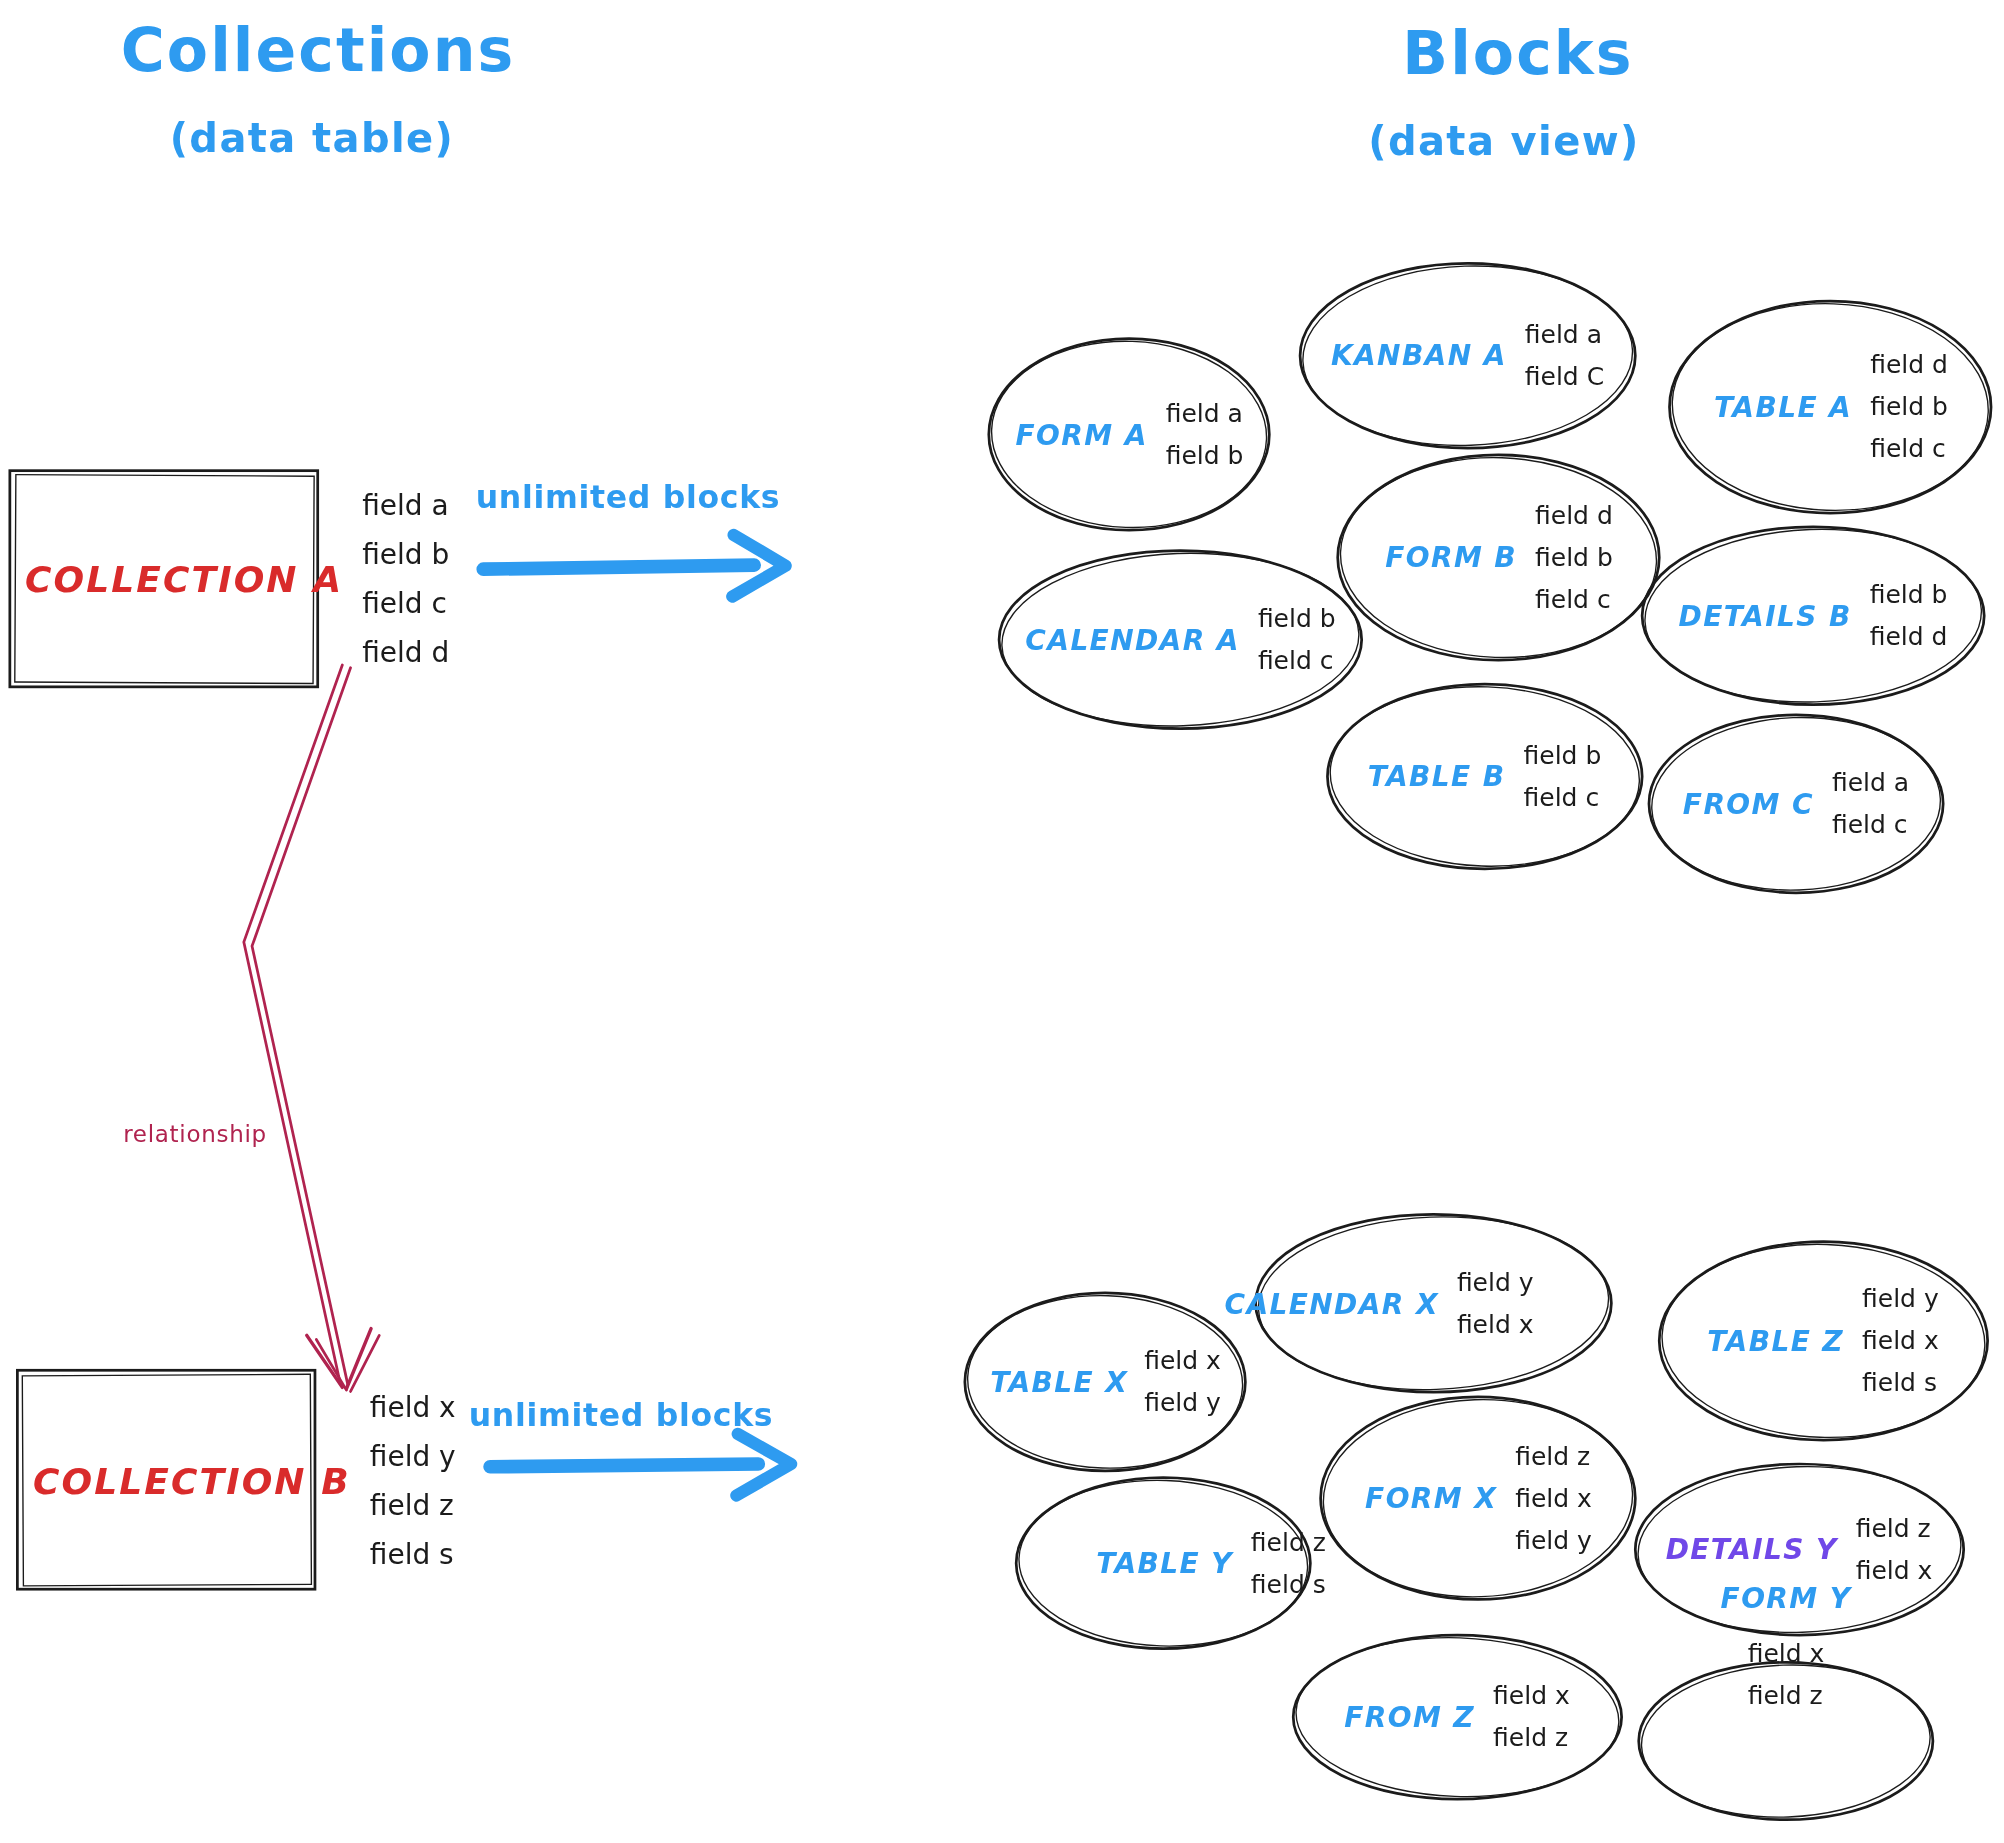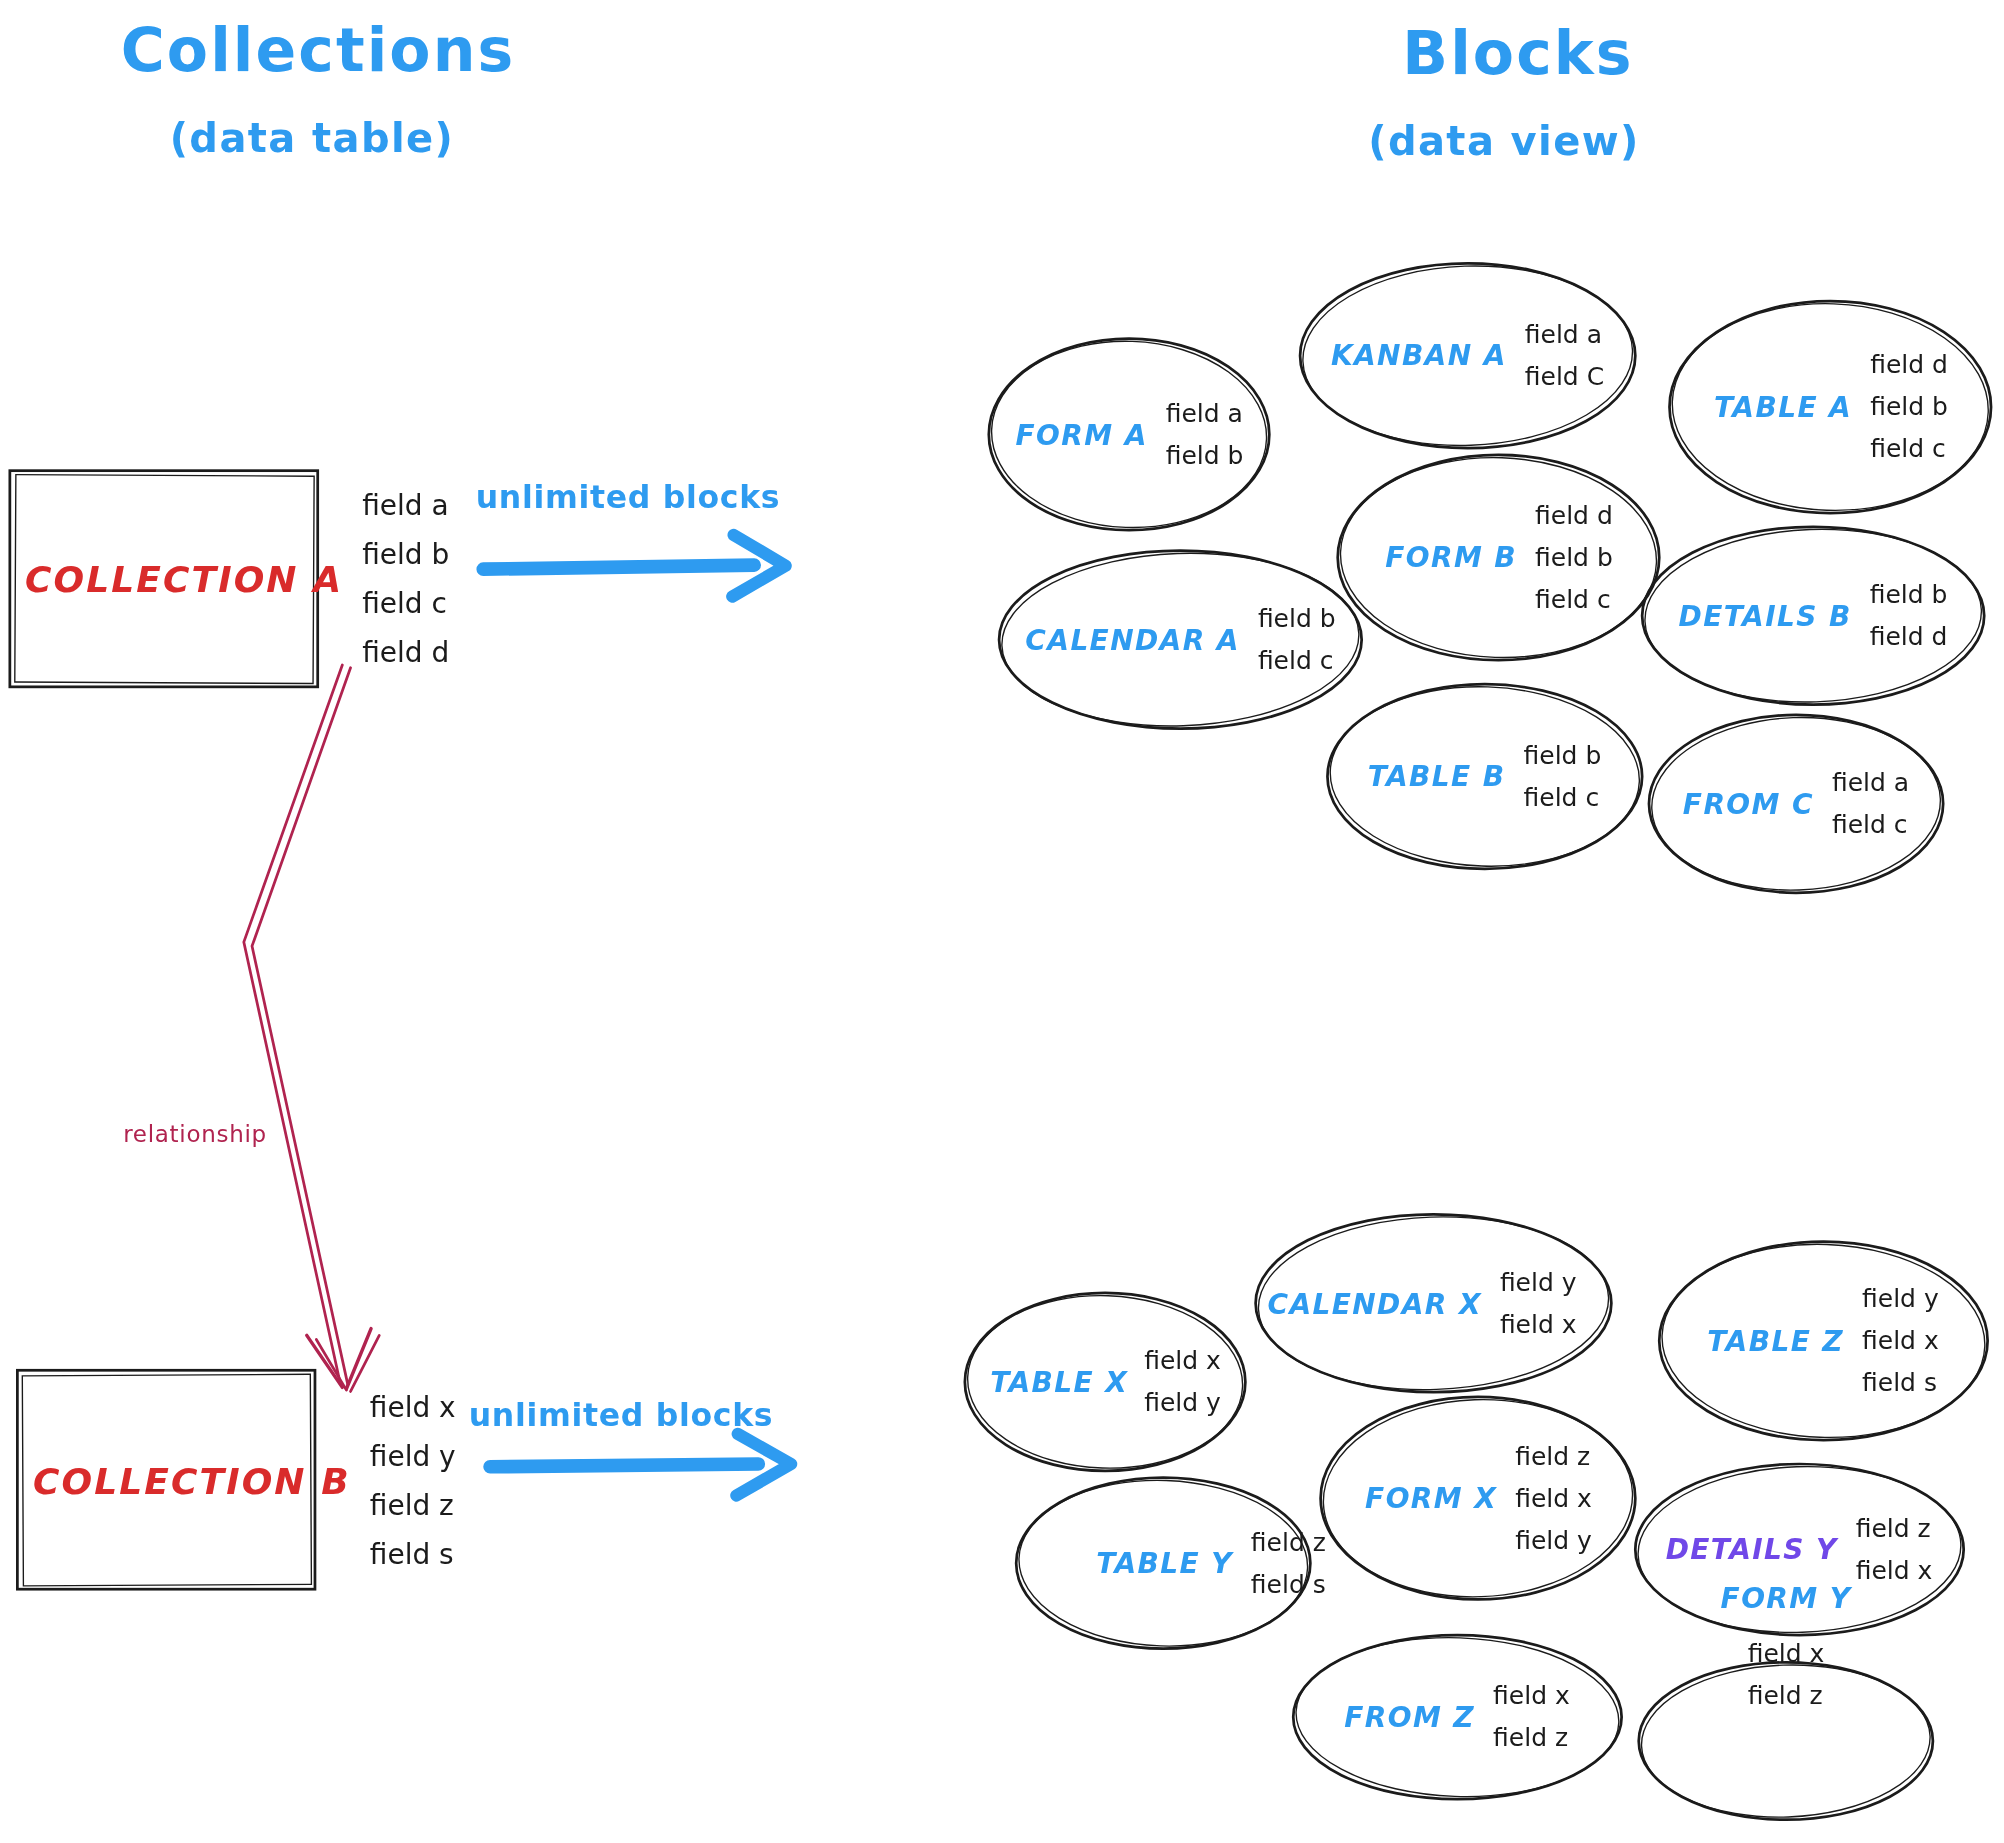--- a/index.html
+++ b/index.html
@@ -239,21 +239,21 @@
 </div>
 
 <div class="abs block" style="left:965px;top:1293px;width:281px;height:178px;gap:16px;">
   <span class="bname">TABLE X</span>
   <div class="bfields">
     <span>field x</span>
     <span>field y</span>
   </div>
 </div>
 
-<div class="abs block" style="left:1244px;top:1215px;width:356px;height:178px;align-items:center;">
+<div class="abs block" style="left:1201px;top:1215px;width:356px;height:178px;align-items:center;">
   <span class="bname">CALENDAR X</span>
   <div class="bfields">
     <span>field y</span>
     <span>field x</span>
   </div>
 </div>
 
 <div class="abs block" style="left:1659px;top:1242px;width:328px;height:198px;">
   <span class="bname">TABLE Z</span>
   <div class="bfields">

